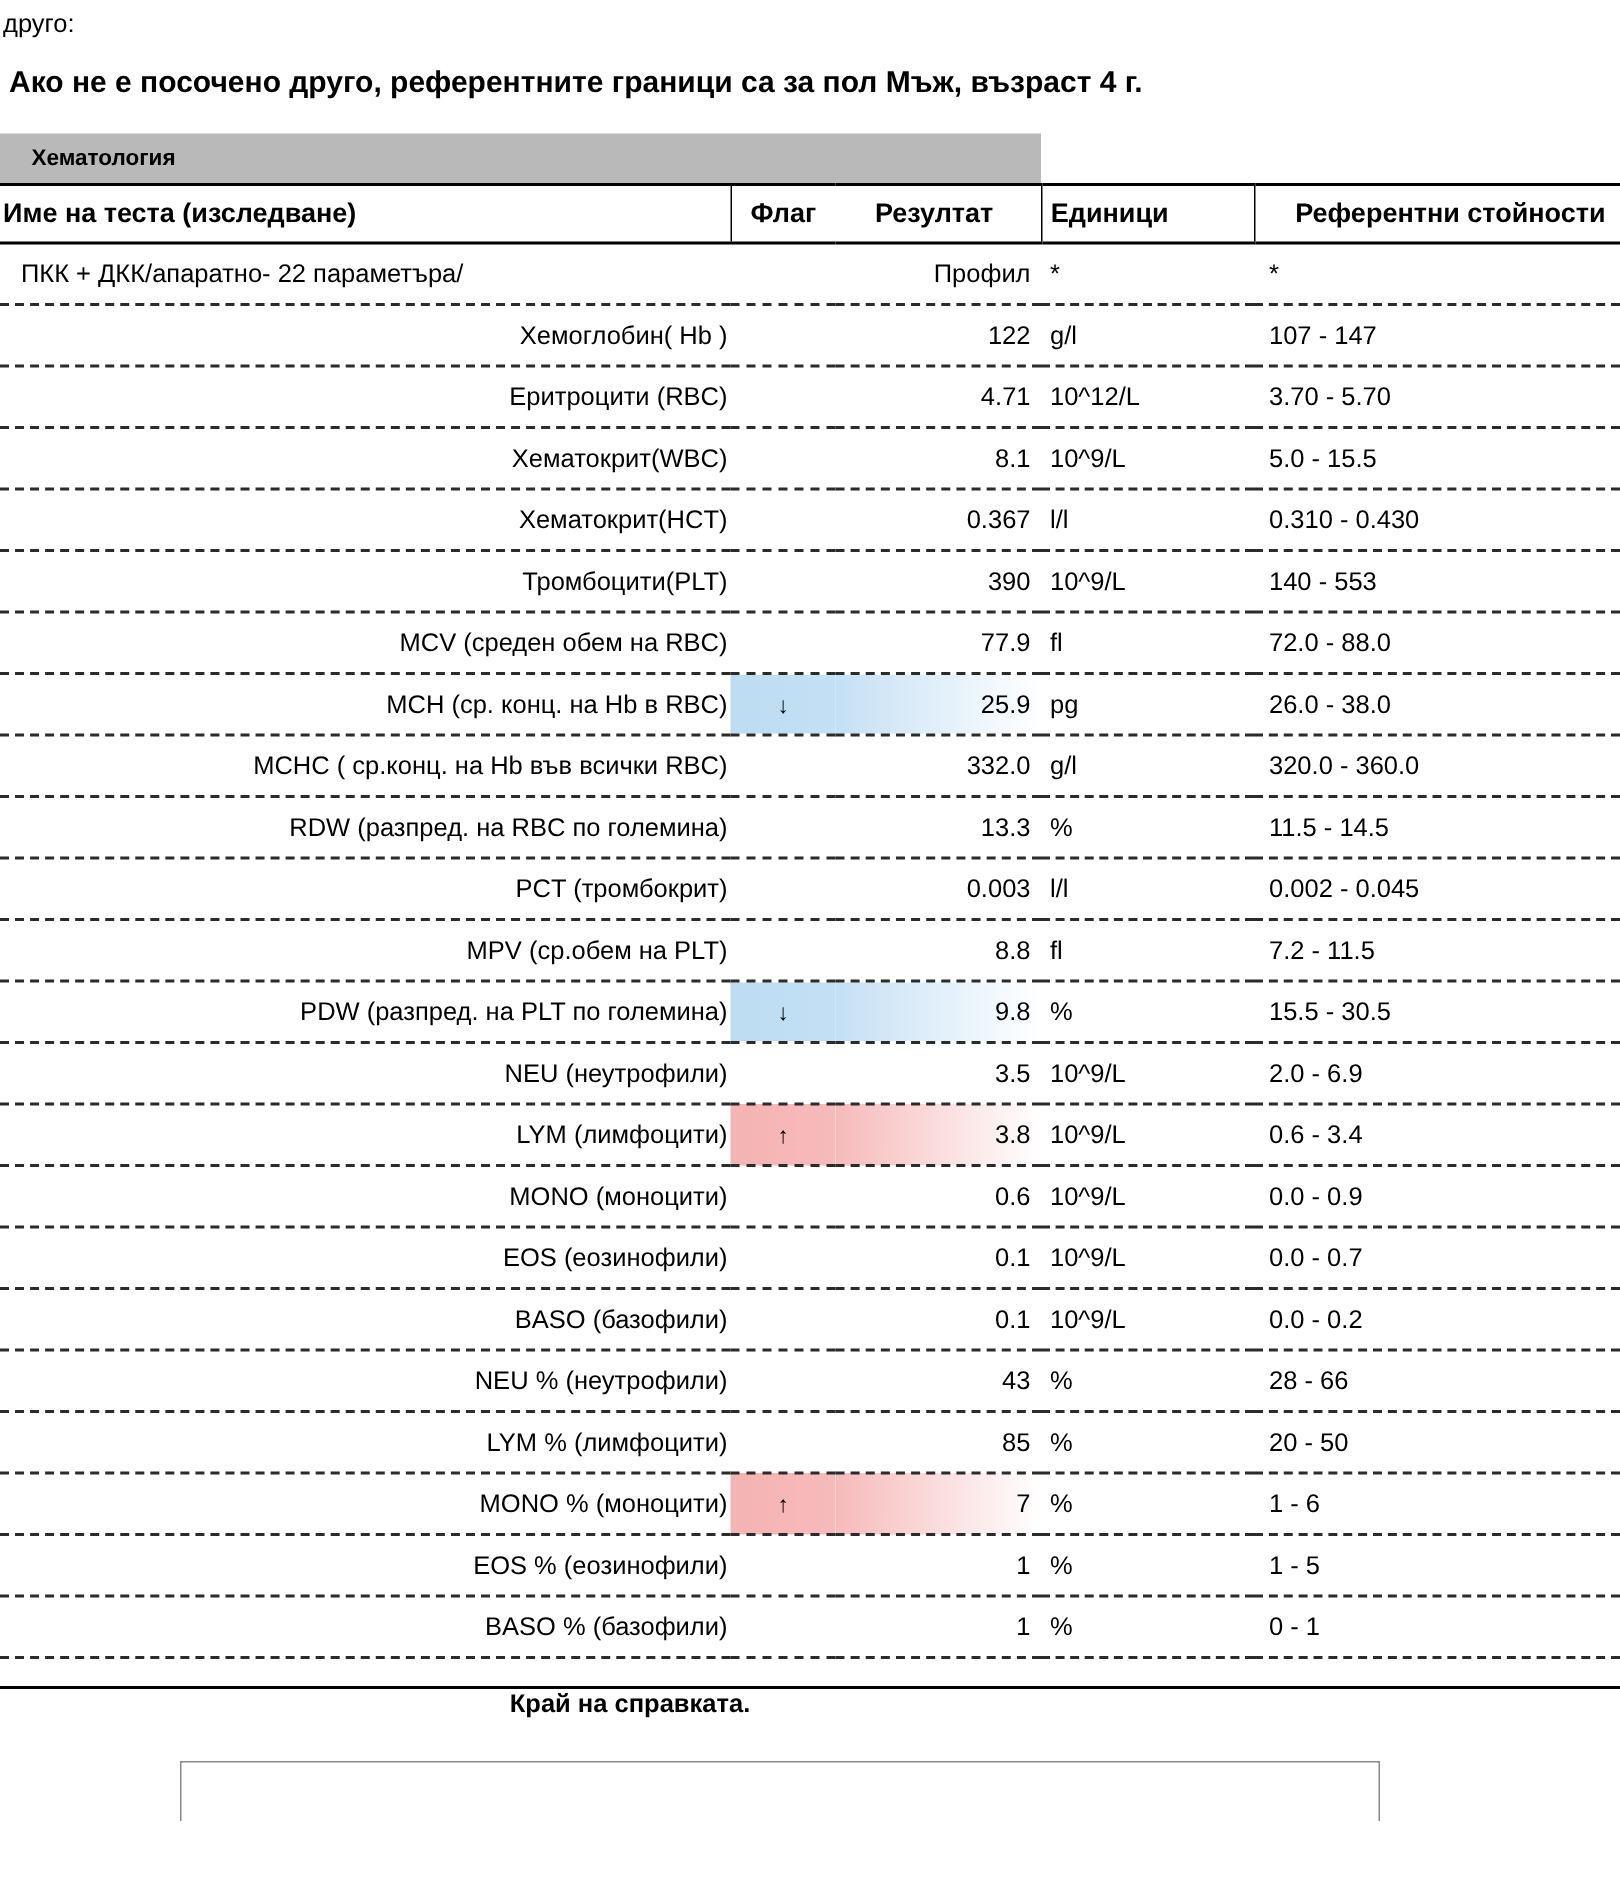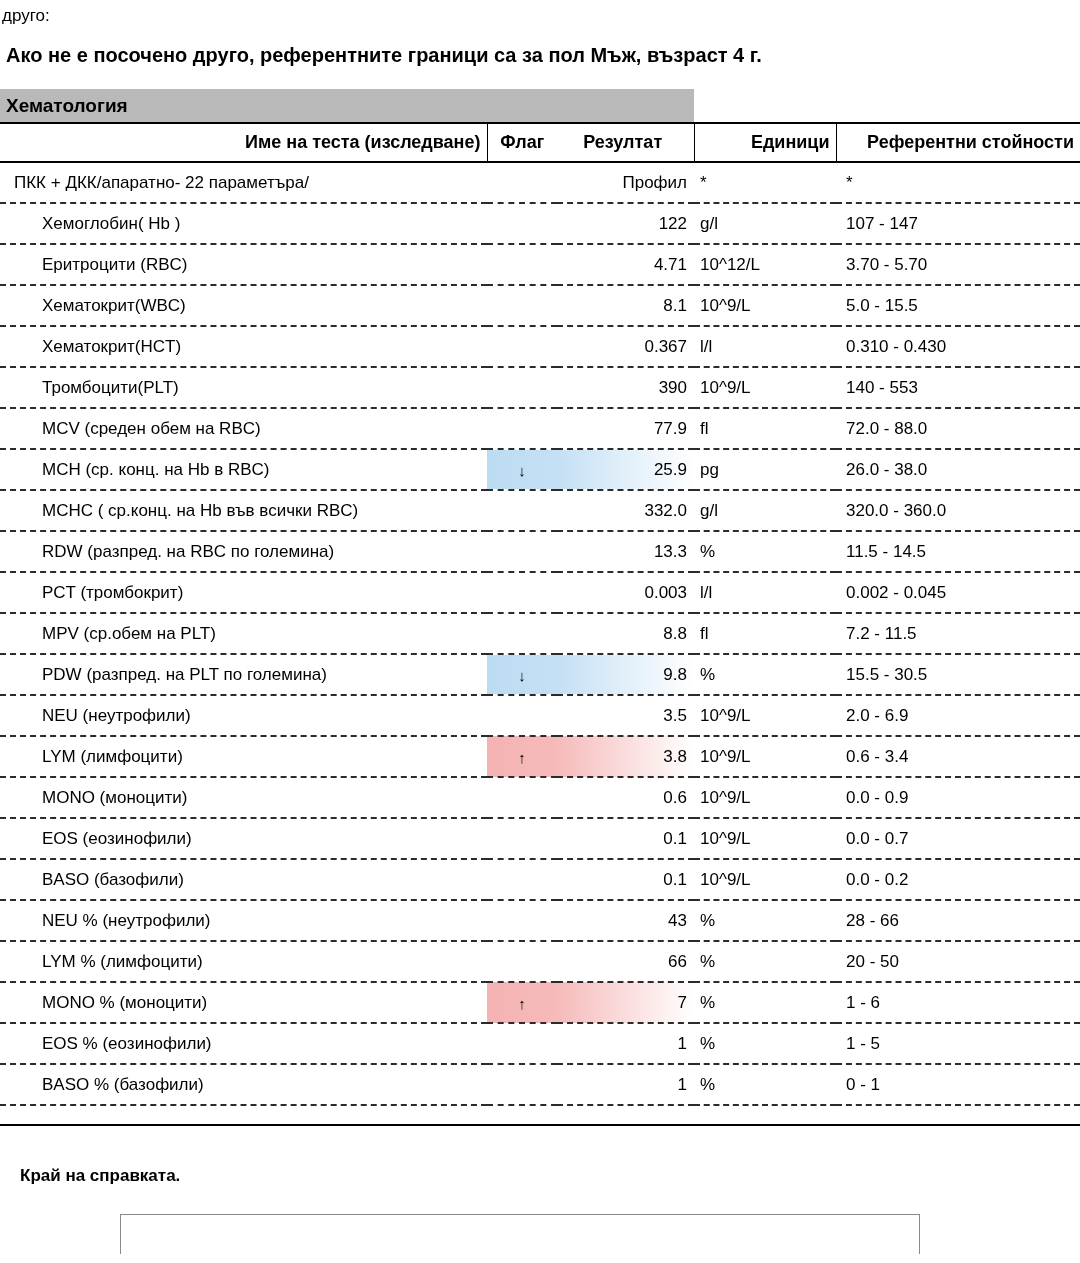--- a/index.html
+++ b/index.html
@@ -30,42 +30,42 @@
     font-weight: bold;
     padding: 18px 0 0 6px;
     color: #000;
   }
   .section-header {
     margin-top: 22px;
     width: 694px;
     background: #b9b9b9;
     height: 33px;
     line-height: 33px;
-    font-size: 19px;
+    font-size: 15px;
     font-weight: bold;
-    padding-left: 6px;
+    padding-left: 21px;
     box-sizing: border-box;
     color: #000;
   }
   table.results {
     border-collapse: collapse;
     width: 1080px;
     table-layout: fixed;
     font-size: 17px;
   }
   table.results col.c-name   { width: 487px; }
   table.results col.c-flag   { width: 70px; }
   table.results col.c-result { width: 137px; }
   table.results col.c-units  { width: 142px; }
   table.results col.c-ref    { width: 244px; }
 
   thead th {
     font-weight: bold;
     font-size: 18px;
-    text-align: right;
+    text-align: left;
     padding: 8px 6px 8px 2px;
     border-top: 2px solid #000;
     border-bottom: 2px solid #000;
     vertical-align: middle;
     white-space: nowrap;
   }
   thead th.flag-h {
     border-left: 1px solid #000;
     text-align: center;
     padding-left: 0;
@@ -88,21 +88,21 @@
     font-size: 17px;
     padding: 10px 2px 9px 2px;
     border-bottom: 2px dashed #2b2b2b;
     vertical-align: middle;
     white-space: nowrap;
   }
   tbody tr.profile td {
     border-bottom: 2px dashed #2b2b2b;
   }
   td.name { padding-left: 14px; }
-  td.name.indent { padding-left: 42px; }
+  td.name.indent { padding-left: 42px; text-align: right; }
   td.flag {
     text-align: center;
     font-size: 15px;
   }
   td.result {
     text-align: right;
     padding-right: 7px;
   }
   td.units {
     padding-left: 6px;
@@ -129,25 +129,24 @@
   }
   tr.last td {
     border-bottom: 2px dashed #2b2b2b;
   }
   .after-table-rule {
     width: 1080px;
     border-top: 2px solid #000;
     margin-top: 18px;
   }
   .end-text {
+    text-align: center;
     font-size: 17px;
     font-weight: bold;
-    margin-top: 40px;
     padding-right: 240px;
-    padding-left: 20px;
   }
   .bottom-box {
     margin: 28px 0 0 120px;
     width: 800px;
     height: 40px;
     border: 1px solid #8a8a8a;
     border-bottom: none;
     box-sizing: border-box;
     background: #ffffff;
   }
@@ -310,21 +309,21 @@
         <tr>
           <td class="name indent">NEU % (неутрофили)</td>
           <td class="flag"></td>
           <td class="result">43</td>
           <td class="units">%</td>
           <td class="ref">28 - 66</td>
         </tr>
         <tr>
           <td class="name indent">LYM % (лимфоцити)</td>
           <td class="flag"></td>
-          <td class="result">66</td>
+          <td class="result">85</td>
           <td class="units">%</td>
           <td class="ref">20 - 50</td>
         </tr>
         <tr class="high">
           <td class="name indent">MONO % (моноцити)</td>
           <td class="flag">↑</td>
           <td class="result">7</td>
           <td class="units">%</td>
           <td class="ref">1 - 6</td>
         </tr>

